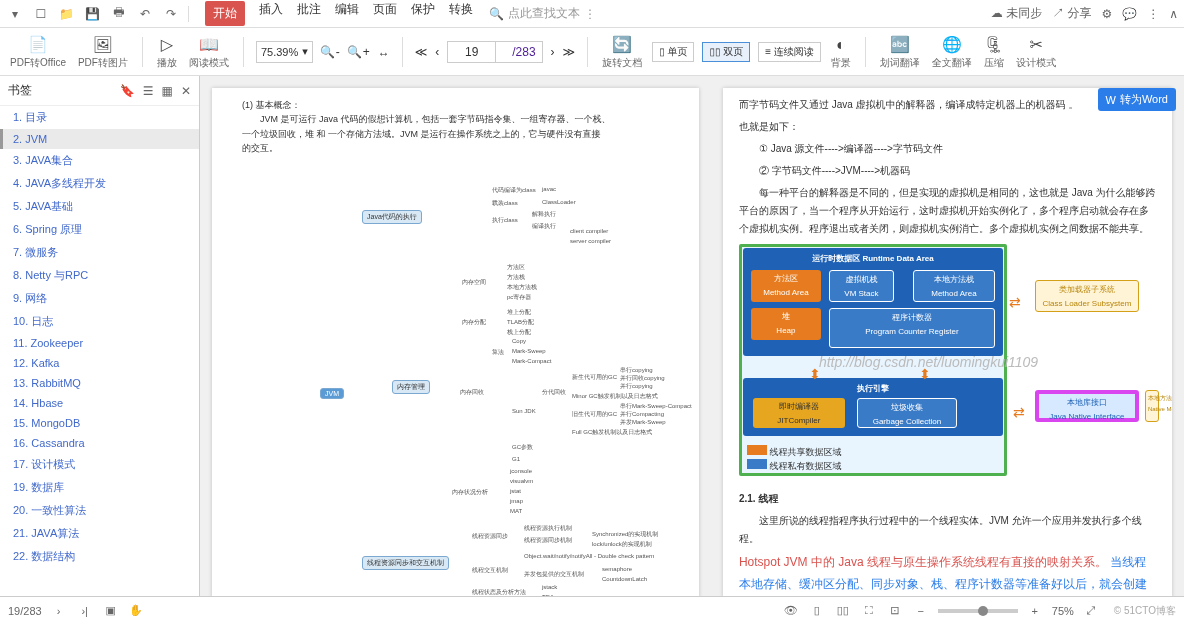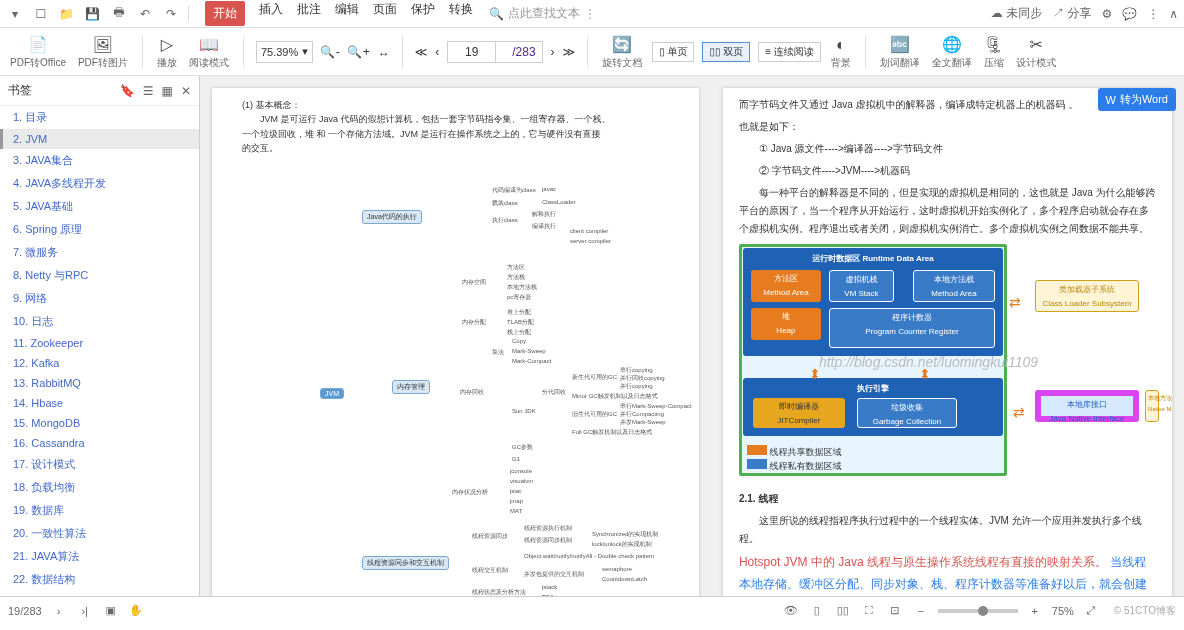--- a/index.html
+++ b/index.html
@@ -168,21 +168,20 @@
       <div class="sb-item">8. Netty 与RPC</div>
       <div class="sb-item">9. 网络</div>
       <div class="sb-item">10. 日志</div>
       <div class="sb-item">11. Zookeeper</div>
       <div class="sb-item">12. Kafka</div>
       <div class="sb-item">13. RabbitMQ</div>
       <div class="sb-item">14. Hbase</div>
       <div class="sb-item">15. MongoDB</div>
       <div class="sb-item">16. Cassandra</div>
       <div class="sb-item">17. 设计模式</div>
-      <div class="sb-item">18. 负载均衡</div>
       <div class="sb-item">19. 数据库</div>
       <div class="sb-item">20. 一致性算法</div>
       <div class="sb-item">21. JAVA算法</div>
       <div class="sb-item">22. 数据结构</div>
     </div>
   </div>
 
   <div class="content">
     <div class="page-left">
       <div style="padding:10px 30px;font-size:9px;line-height:1.6">
@@ -281,21 +280,21 @@
           <div style="font-weight:bold;padding:2px">执行引擎</div>
         </div>
         <div class="dgm-box" style="top:154px;left:14px;width:92px;height:30px;background:#e6a61f;color:#333;white-space:pre">即时编译器
 JITCompiler</div>
         <div class="dgm-box" style="top:154px;left:118px;width:100px;height:30px;background:#3a7bc8;border:1px solid #fff;white-space:pre">垃圾收集
 Garbage Collection</div>
         <div style="position:absolute;top:200px;left:8px;font-size:9px"><span class="legend-sq" style="background:#e67c1f"></span> <span>线程共享数据区域</span></div>
         <div style="position:absolute;top:214px;left:8px;font-size:9px"><span class="legend-sq" style="background:#3a7bc8"></span> <span>线程私有数据区域</span></div>
         <div class="dgm-box" style="top:36px;left:296px;width:104px;height:32px;background:#fff4d6;color:#b8860b;border:1px solid #d4a017;white-space:pre">类加载器子系统
 Class Loader Subsystem</div>
-        <div class="dgm-box" style="top:146px;left:296px;width:104px;height:32px;background:#d6e9ff;color:#1f62b5;border:6px solid #d946ef;white-space:pre">本地库接口
+        <div class="dgm-box" style="top:146px;left:296px;width:104px;height:32px;background:#d6e9ff;color:#1f62b5;border:4px solid #d946ef;white-space:pre">本地库接口
 Java Native Interface</div>
         <div class="dgm-box" style="top:146px;left:406px;width:14px;height:32px;background:#fff4d6;color:#b8860b;border:1px solid #d4a017;font-size:6px;white-space:pre">本地方法库
 Native Method Libraries</div>
         <div style="position:absolute;top:46px;left:270px;color:#e67c1f;font-size:14px">⇄</div>
         <div style="position:absolute;top:118px;left:70px;color:#e67c1f;font-size:14px">⬍</div>
         <div style="position:absolute;top:118px;left:180px;color:#e67c1f;font-size:14px">⬍</div>
         <div style="position:absolute;top:156px;left:274px;color:#e67c1f;font-size:14px">⇄</div>
       </div>
 
       <p style="font-weight:bold;margin-top:6px">2.1. 线程</p>

